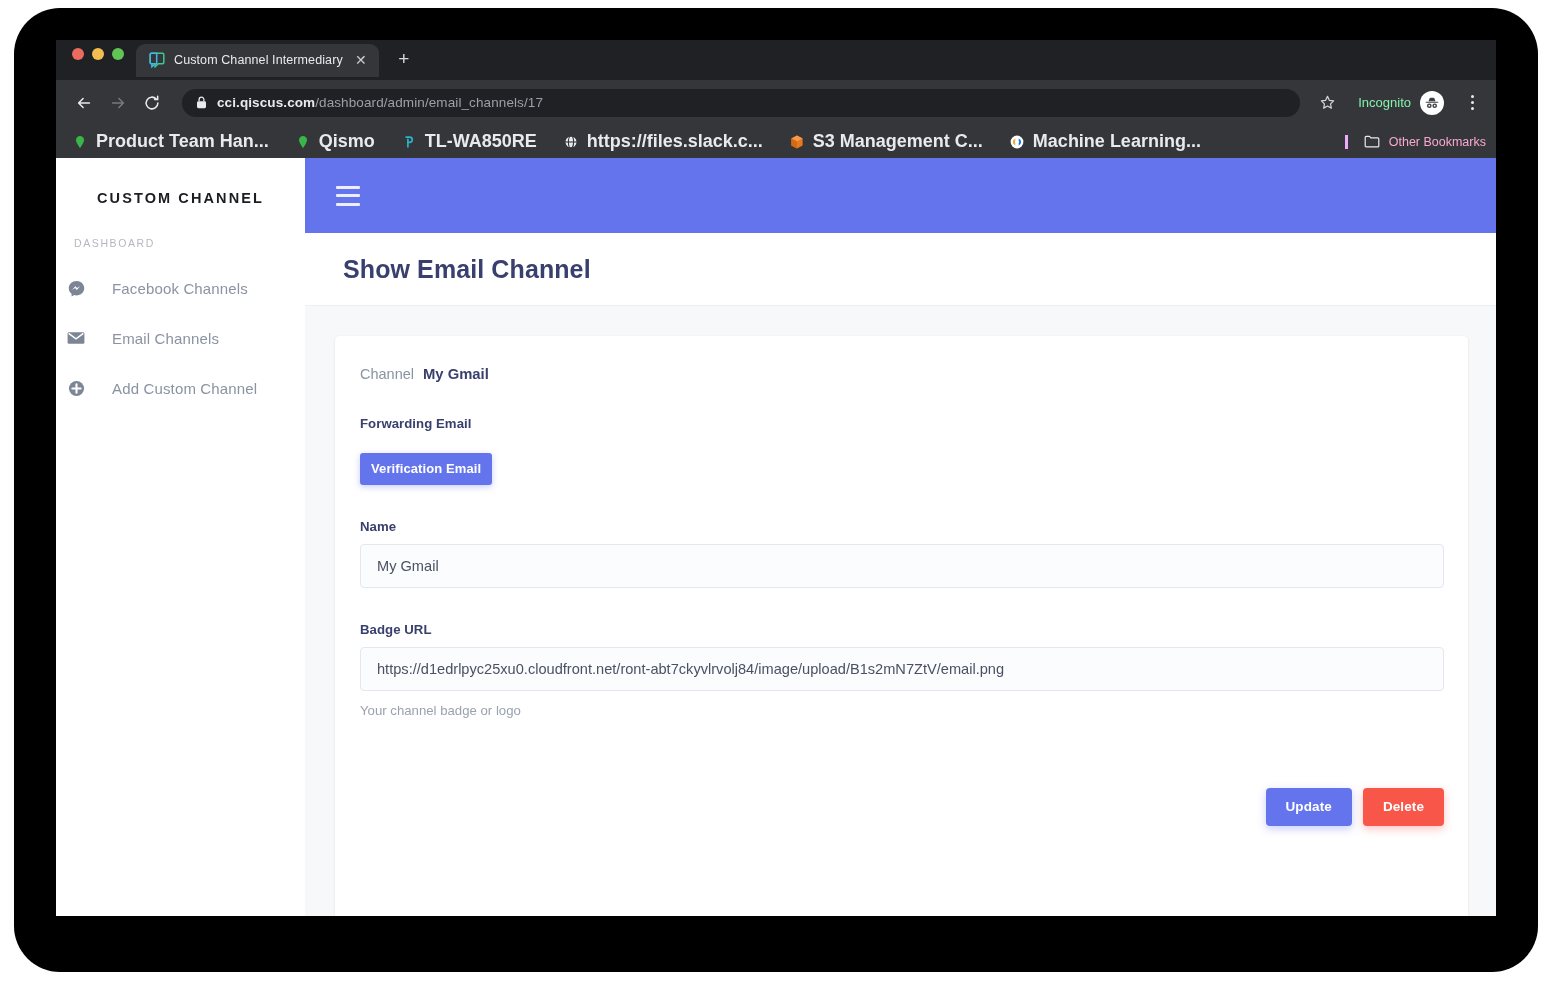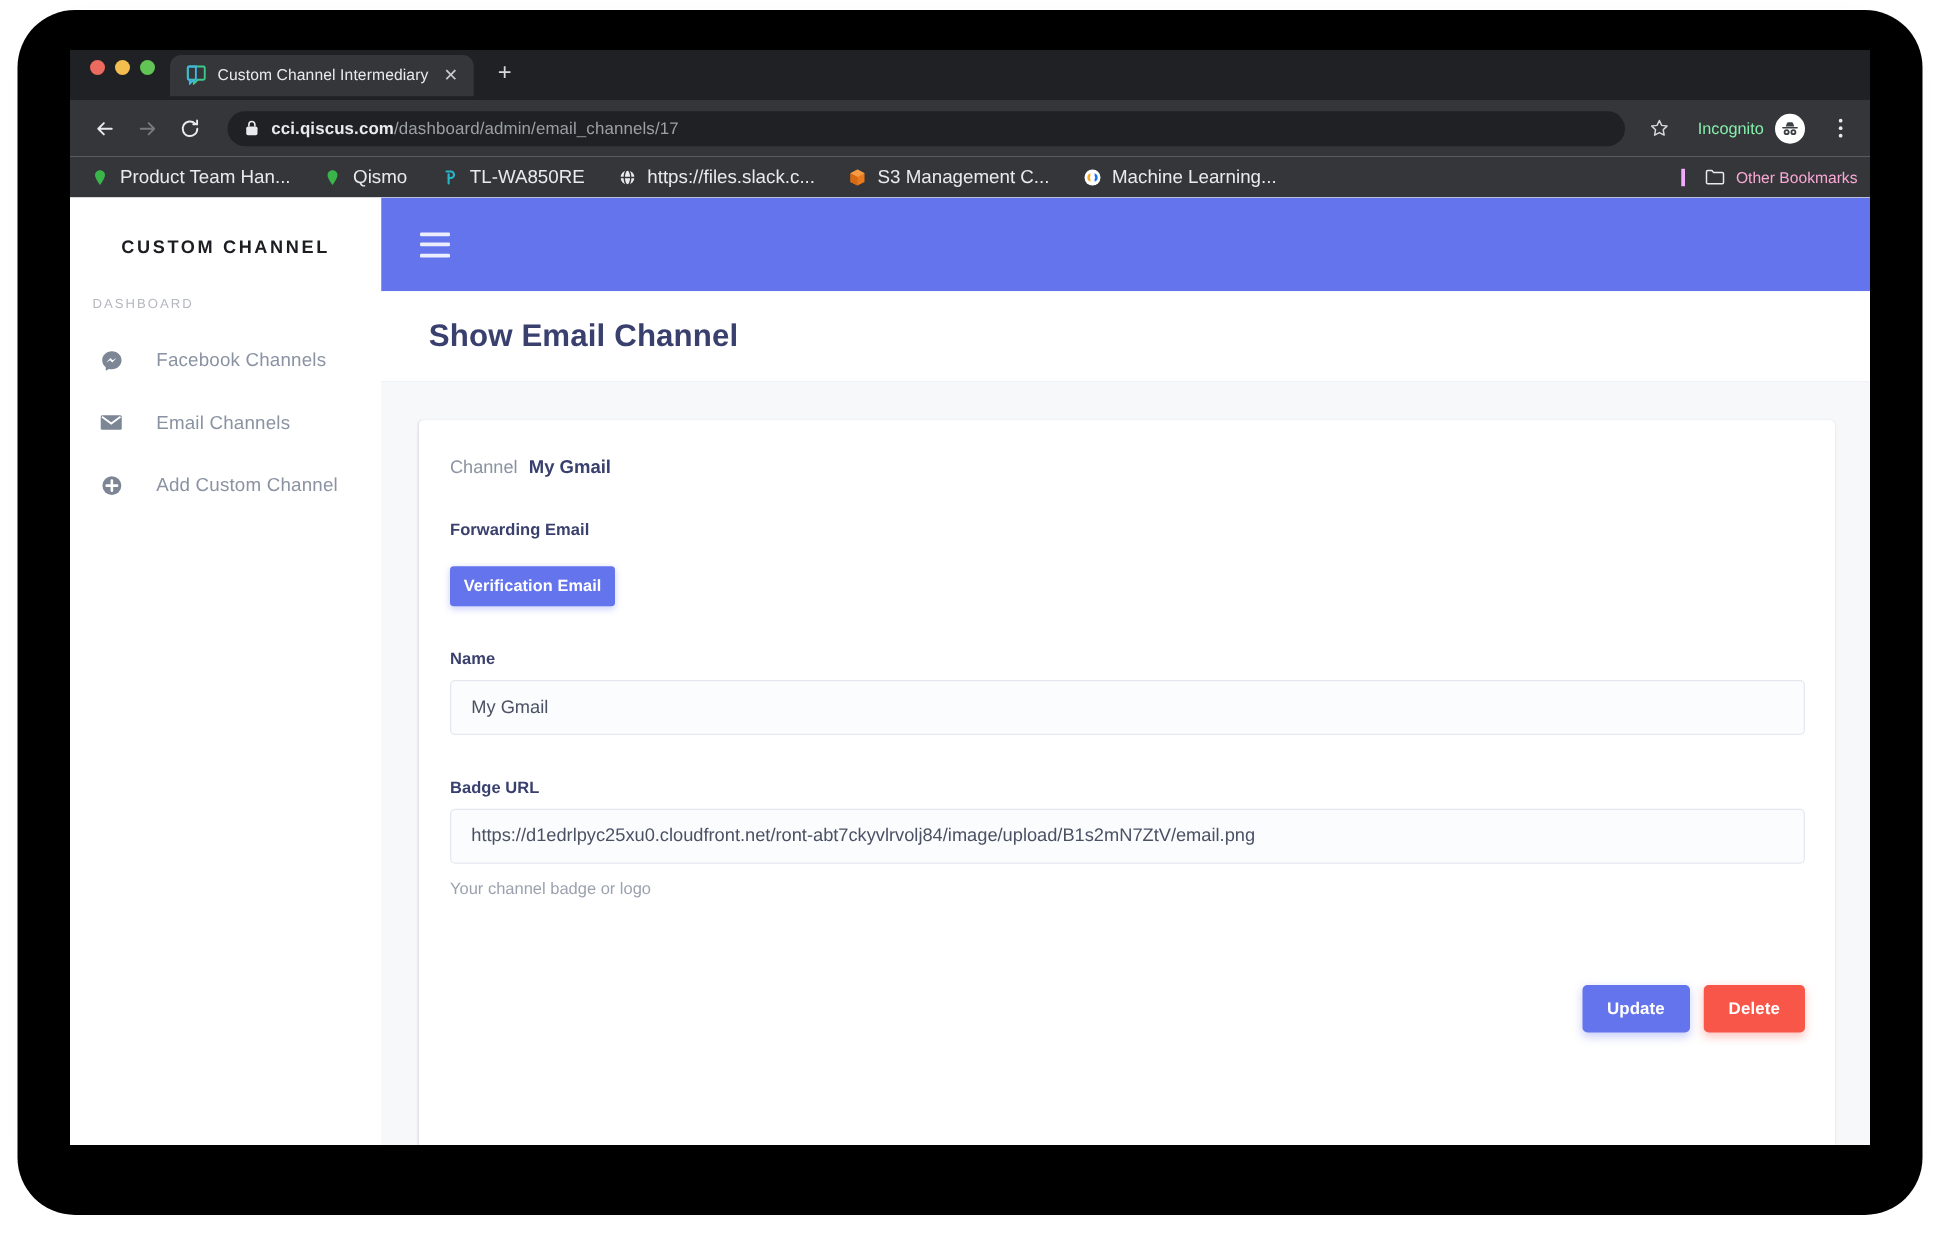--- a/index.html
+++ b/index.html
@@ -173,22 +173,23 @@
     display: flex;
     align-items: center;
     padding: 0 10px 0 16px;
     gap: 0;
   }
   .bm {
     display: flex; align-items: center; gap: 8px;
     padding: 0 12px 0 0;
     margin-right: 14px;
     color: #e8eaed;
-    font-size: 15px;
+    font-size: 18px;
     white-space: nowrap;
+    font-weight: bold;
   }
   .bm-ico { width: 16px; height: 16px; flex: 0 0 16px; display: block; }
   .bm-spacer { flex: 1; }
   .other-bm {
     display: flex; align-items: center; gap: 9px;
     color: #f9a8d4; font-size: 12.5px;
     padding-left: 16px;
     border-left: 3px solid #f0abfc;
     white-space: nowrap;
   }
@@ -223,21 +224,21 @@
     font-size: 10.5px;
     letter-spacing: 1.6px;
     color: #b4b7bd;
     font-weight: 400;
   }
   .side-list { margin-top: 14px; }
   .side-item {
     display: flex;
     align-items: center;
     height: 50px;
-    padding-left: 23px;
+    padding-left: 10px;
     gap: 0;
   }
   .side-ico {
     width: 20px; flex: 0 0 20px;
     display: flex; align-items: center; justify-content: center;
     color: #7d8695;
   }
   .side-text {
     margin-left: 26px;
     font-size: 15px;

